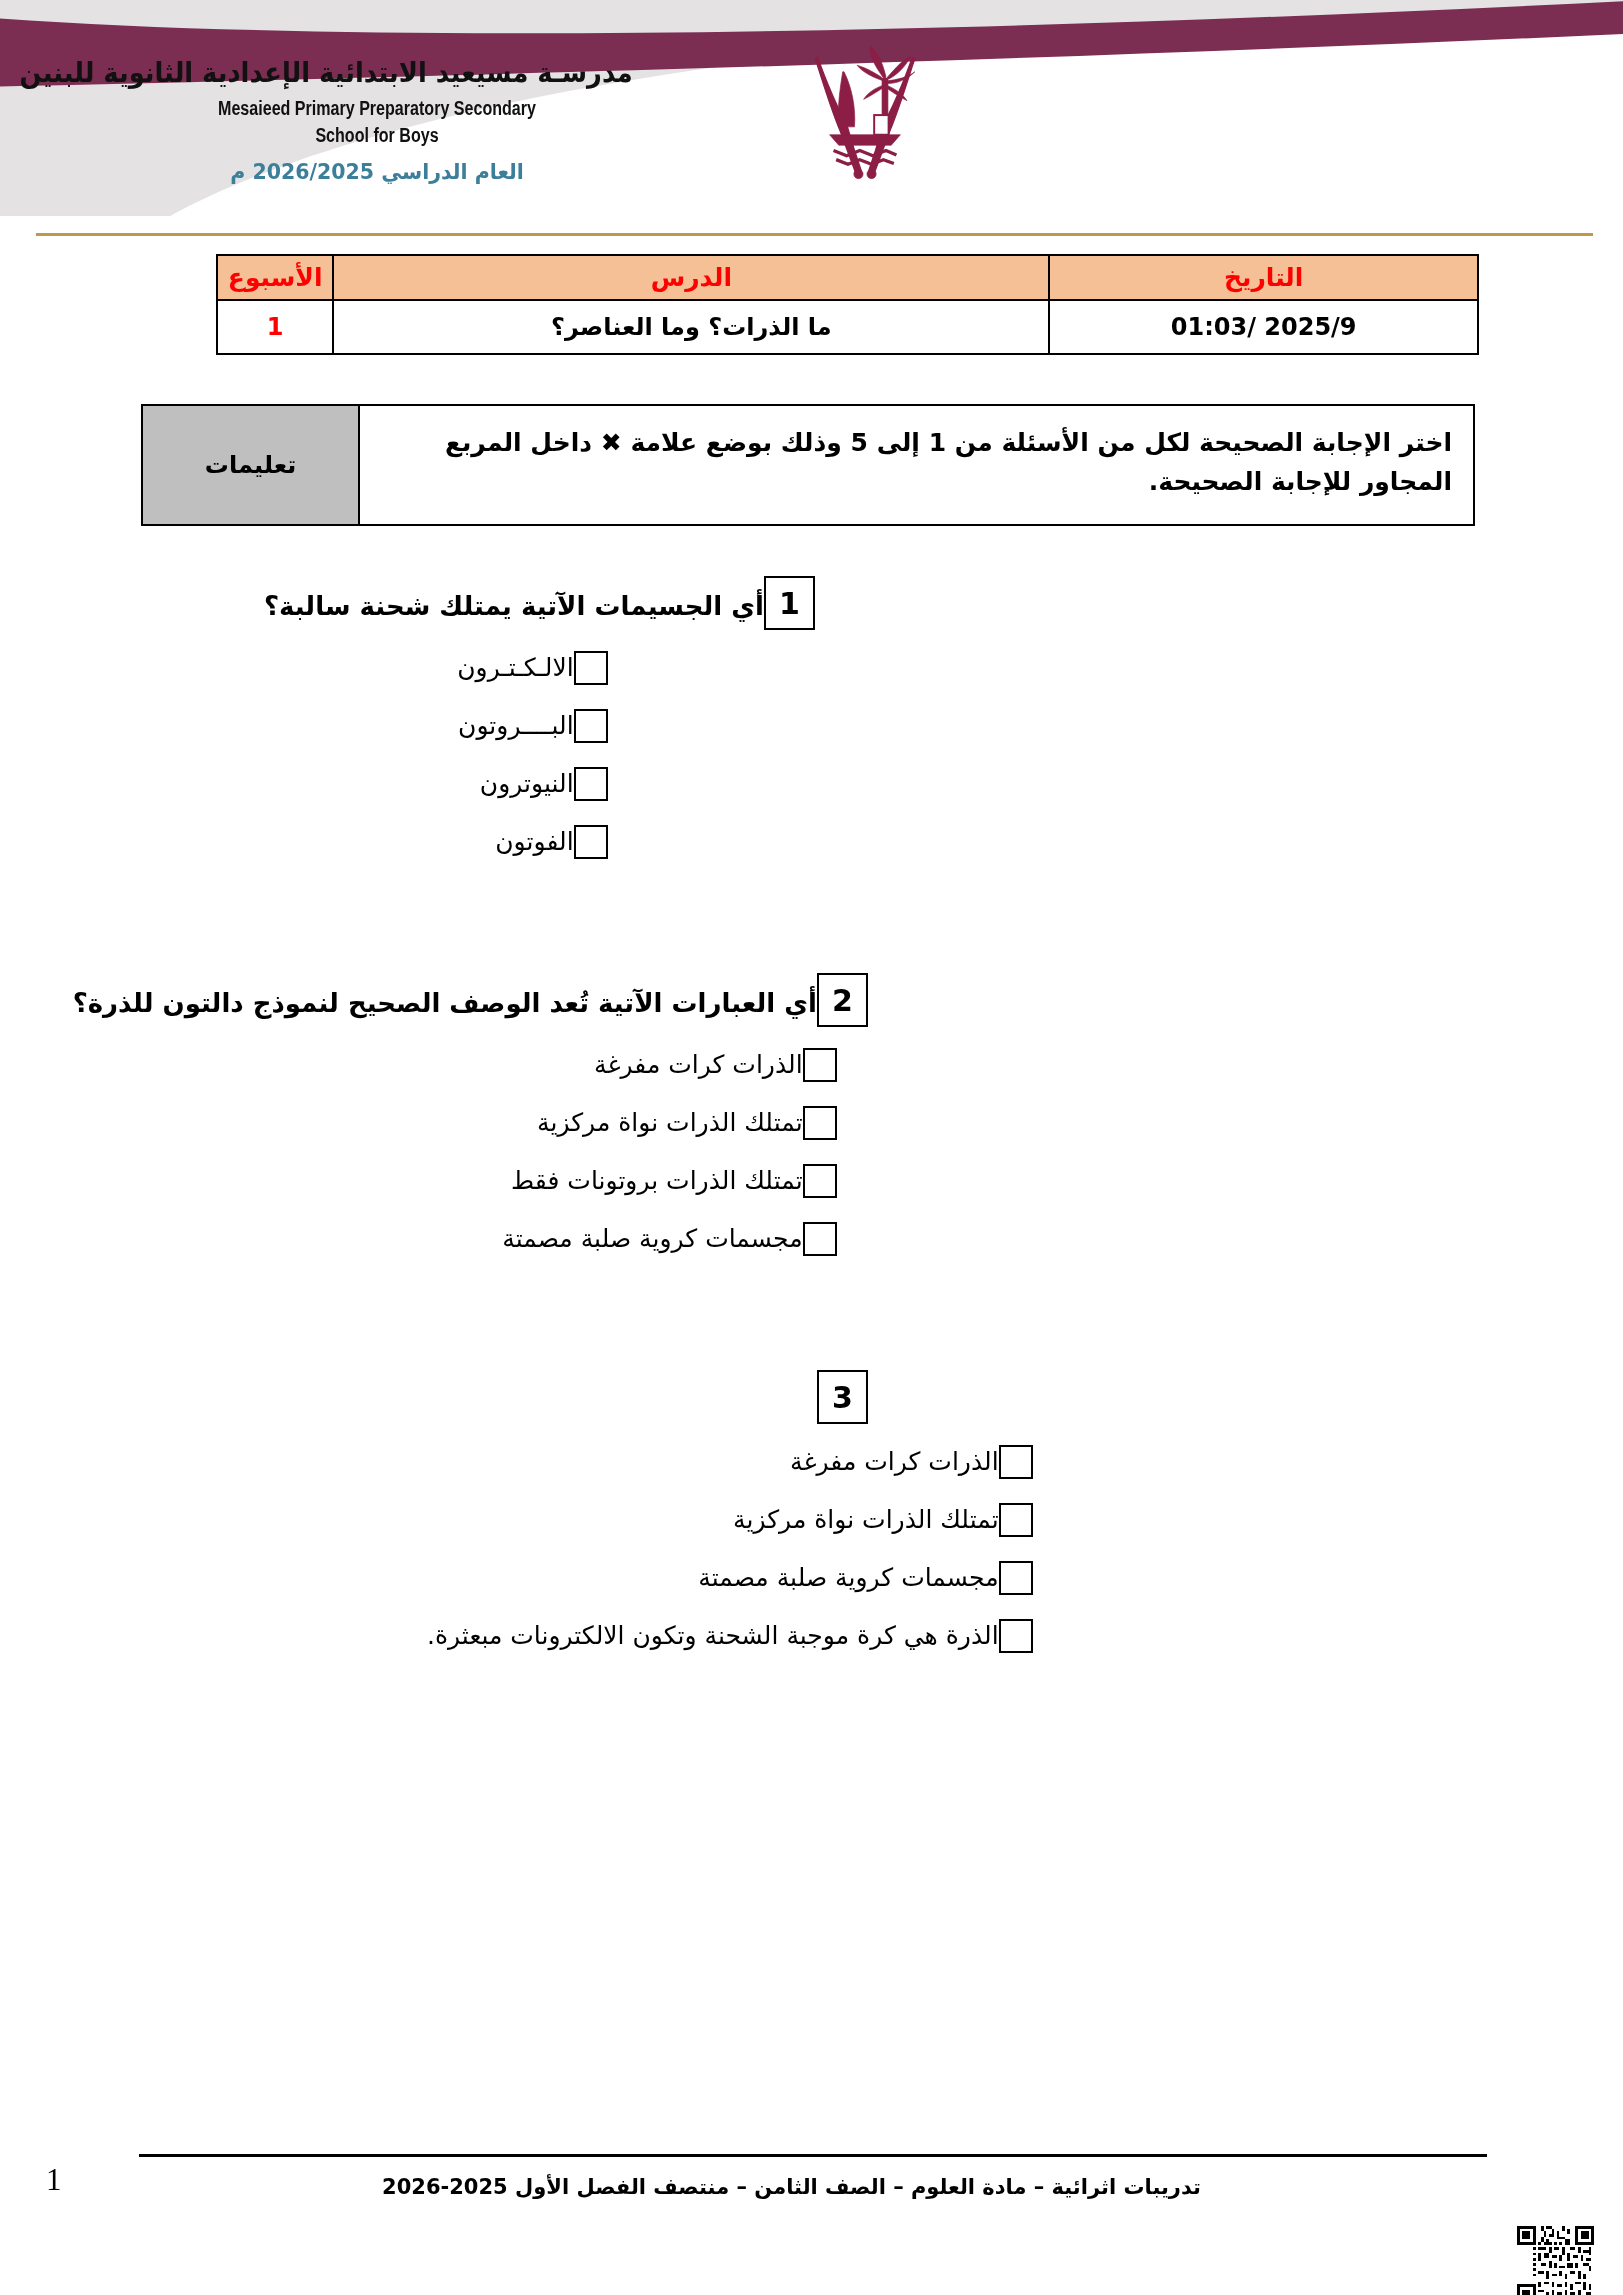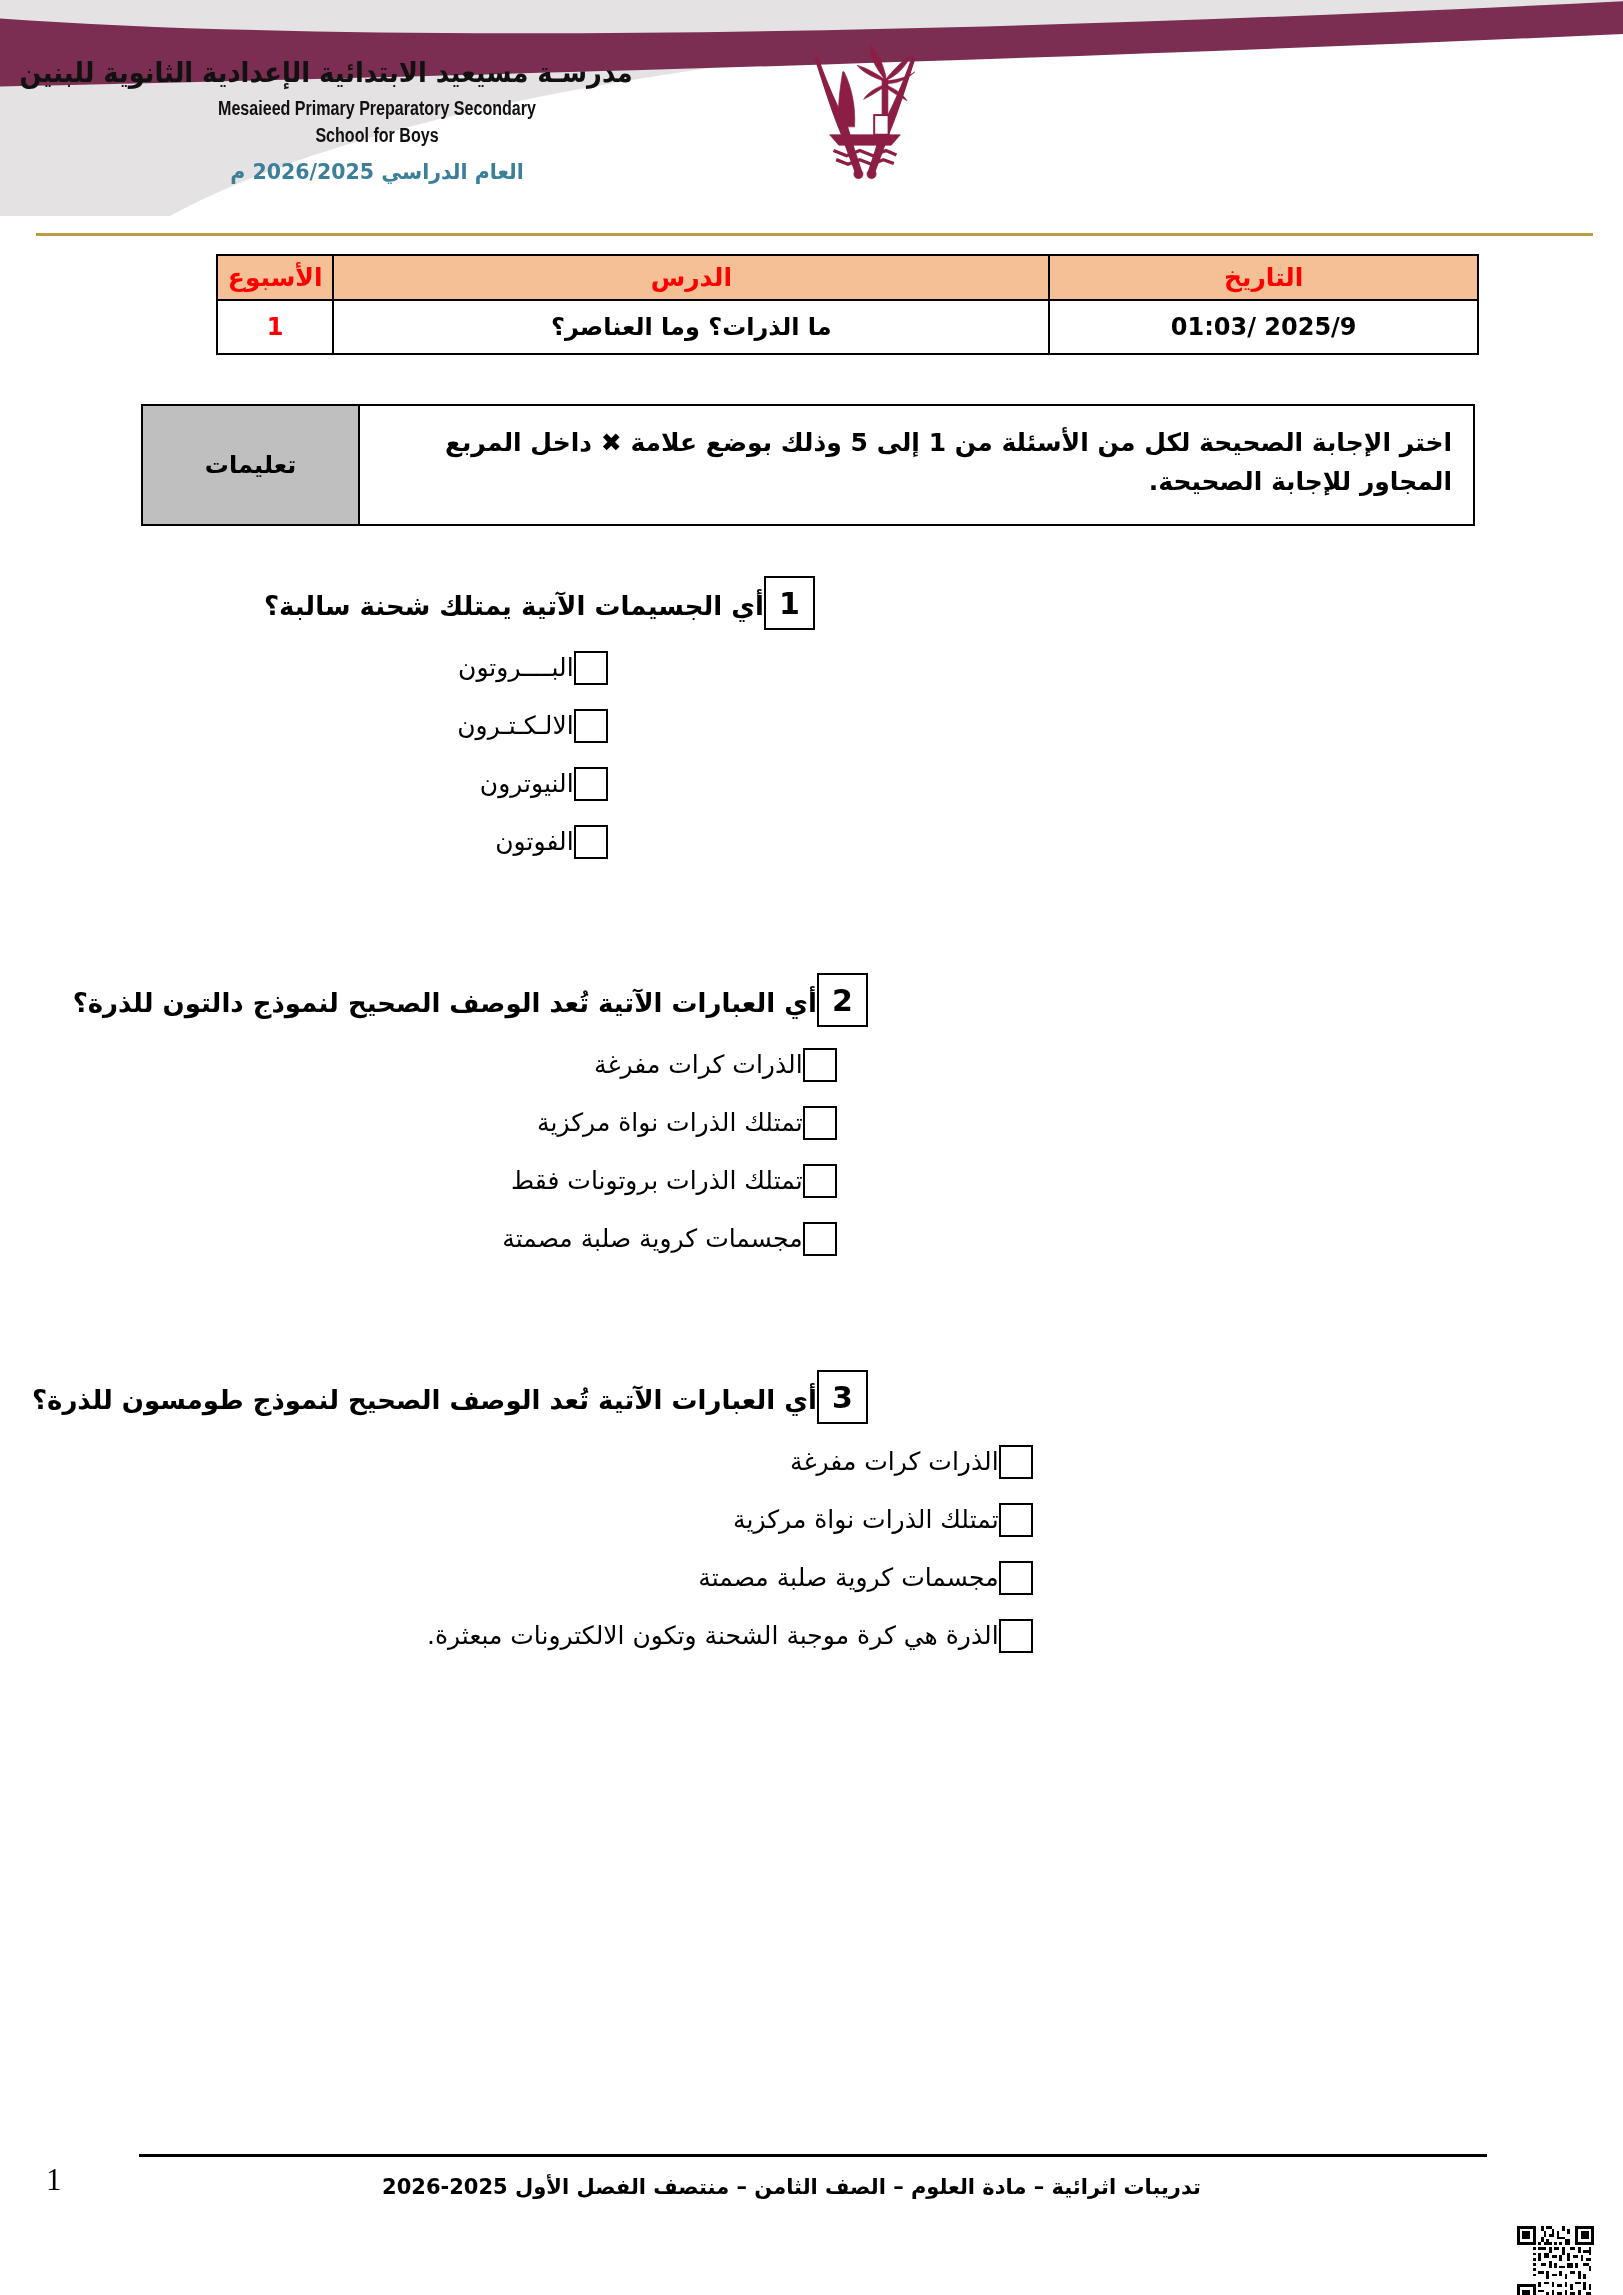--- a/index.html
+++ b/index.html
@@ -395,25 +395,25 @@
 <div class="questions">
 
   <div class="question q1">
     <div class="q-head">
       <div class="q-num">1</div>
       <div class="q-text">أي الجسيمات الآتية يمتلك شحنة سالبة؟</div>
     </div>
     <div class="options">
       <div class="option-row">
         <div class="option-box"></div>
+        <div class="option-label">الالـكـتـرون</div>
+      </div>
+      <div class="option-row">
+        <div class="option-box"></div>
         <div class="option-label">البــــروتون</div>
-      </div>
-      <div class="option-row">
-        <div class="option-box"></div>
-        <div class="option-label">الالـكـتـرون</div>
       </div>
       <div class="option-row">
         <div class="option-box"></div>
         <div class="option-label">النيوترون</div>
       </div>
       <div class="option-row">
         <div class="option-box"></div>
         <div class="option-label">الفوتون</div>
       </div>
     </div>
@@ -440,21 +440,20 @@
       <div class="option-row">
         <div class="option-box"></div>
         <div class="option-label">مجسمات كروية صلبة مصمتة</div>
       </div>
     </div>
   </div>
 
   <div class="question q3" style="margin-top:111px;">
     <div class="q-head">
       <div class="q-num">3</div>
-      <div class="q-text">أي العبارات الآتية تُعد الوصف الصحيح لنموذج طومسون للذرة؟</div>
     </div>
     <div class="options">
       <div class="option-row">
         <div class="option-box"></div>
         <div class="option-label">الذرات كرات مفرغة</div>
       </div>
       <div class="option-row">
         <div class="option-box"></div>
         <div class="option-label">تمتلك الذرات نواة مركزية</div>
       </div>

